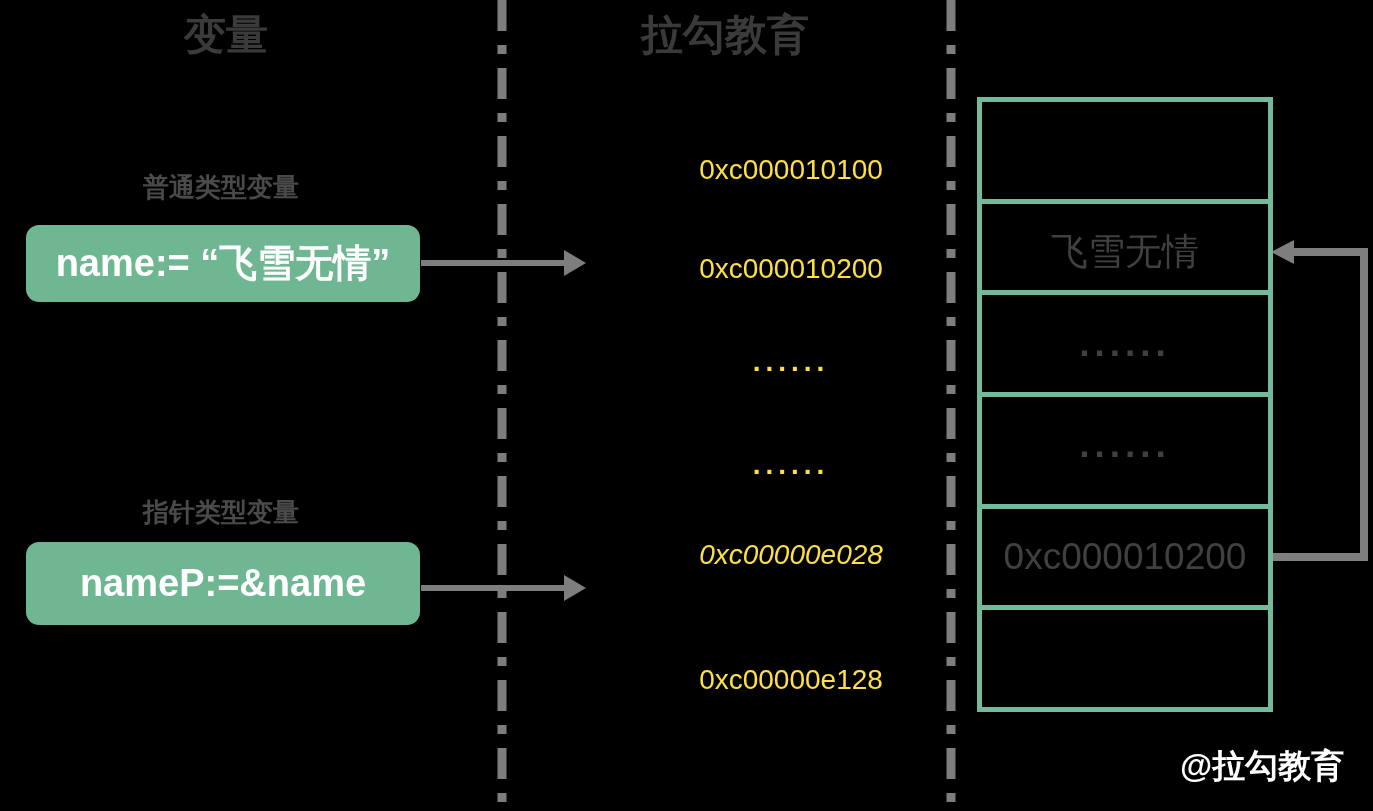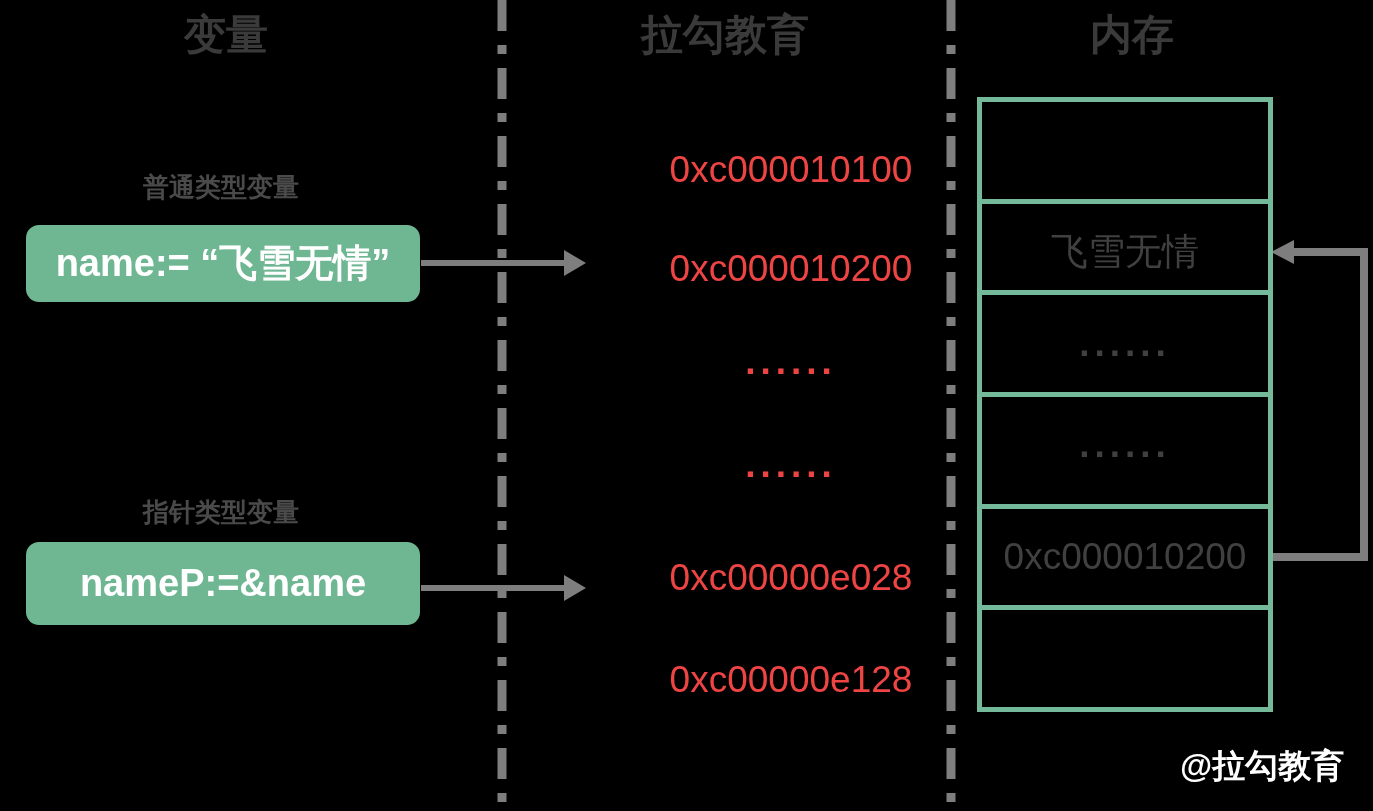--- a/index.html
+++ b/index.html
@@ -68,22 +68,22 @@
     white-space: nowrap;
   }
   .addr-row {
     position: absolute;
     left: 611px;
     width: 360px;
     height: 102px;
     display: flex;
     align-items: center;
     justify-content: center;
-    font-size: 37px;
-    color: #ef4444;
+    font-size: 28px;
+    color: #fde047;
     white-space: nowrap;
   }
   .mem-table {
     position: absolute;
     left: 977px;
     top: 97px;
     width: 296px;
     height: 615px;
     box-sizing: border-box;
     border: 5px solid var(--border-green, #74b999);
@@ -139,33 +139,32 @@
     </g>
 
     <g>
       <polyline class="arrow-line loop" points="1270,557 1364,557 1364,252 1292,252"></polyline>
       <polygon class="arrow-head" points="1271,252 1294,240 1294,264"></polygon>
     </g>
   </svg>
 
   <div class="col-title" style="left:26px;">变量</div>
   <div class="col-title" style="left:525px;">拉勾教育</div>
-  <div class="col-title" style="left:932px;">内存</div>
 
   <div class="var-label" style="left:21px;top:166px;">普通类型变量</div>
   <div class="code-box" style="top:225px;height:77px;">name:= “飞雪无情”</div>
 
   <div class="var-label" style="left:21px;top:491px;">指针类型变量</div>
   <div class="code-box" style="top:542px;height:83px;">nameP:=&amp;name</div>
 
   <div class="addr-row" style="top:119px;">0xc000010100</div>
   <div class="addr-row" style="top:218px;">0xc000010200</div>
   <div class="addr-row dots" style="top:321px;">......</div>
   <div class="addr-row dots" style="top:424px;">......</div>
-  <div class="addr-row" style="top:527px;">0xc00000e028</div>
+  <div class="addr-row" style="top:504px;font-style:italic;">0xc00000e028</div>
   <div class="addr-row" style="top:629px;">0xc00000e128</div>
 
   <div class="mem-table">
     <div class="mem-cell"></div>
     <div class="mem-cell">飞雪无情</div>
     <div class="mem-cell dots">......</div>
     <div class="mem-cell dots">......</div>
     <div class="mem-cell">0xc000010200</div>
     <div class="mem-cell"></div>
   </div>

